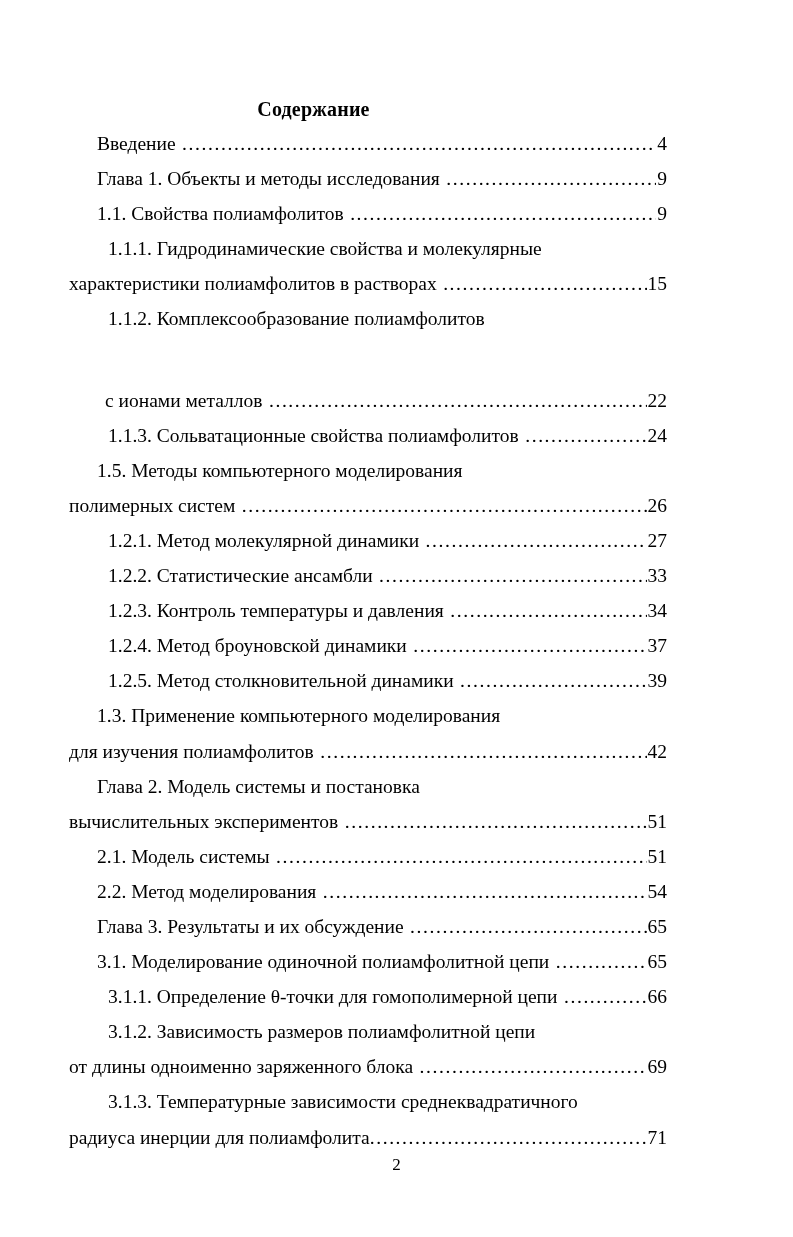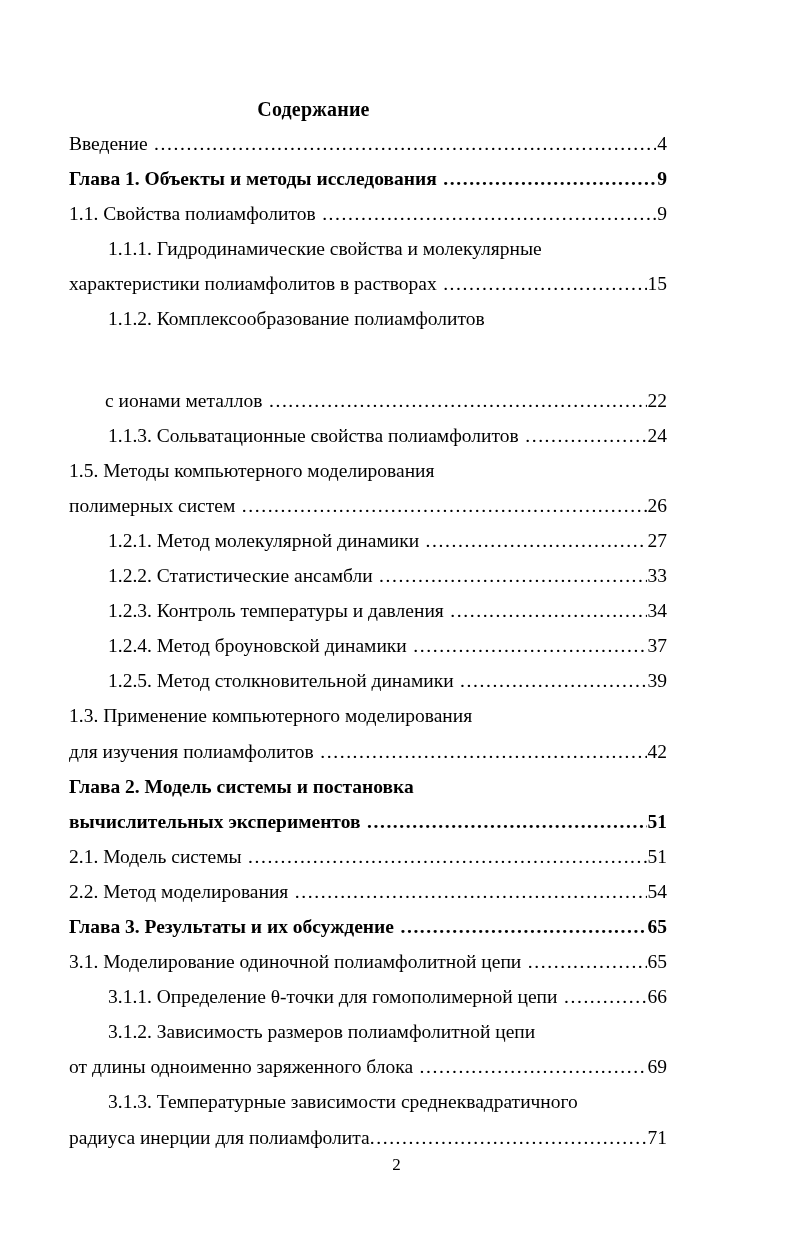--- a/index.html
+++ b/index.html
@@ -66,26 +66,26 @@
     min-width: 0;
   }
 
   .toc-row .page {
     flex: 0 0 auto;
     text-align: right;
     padding-left: 1px;
   }
 
   
-  .lvl-0 { padding-left: 0px; }
+  .lvl-0 { padding-left: 0px; margin-left: 28px; }
   .lvl-1 { padding-left: 39px; }
   .lvl-cont { padding-left: 0px; }
   .lvl-cont-ind { padding-left: 36px; margin-top: 46px; }
 
-  .bold { font-weight: bold; }
+  .bold { font-weight: normal; }
 
   #page-number {
     position: absolute;
     left: 0;
     top: 1155px;
     width: 793px;
     text-align: center;
     font-size: 17px;
   }
 </style>

